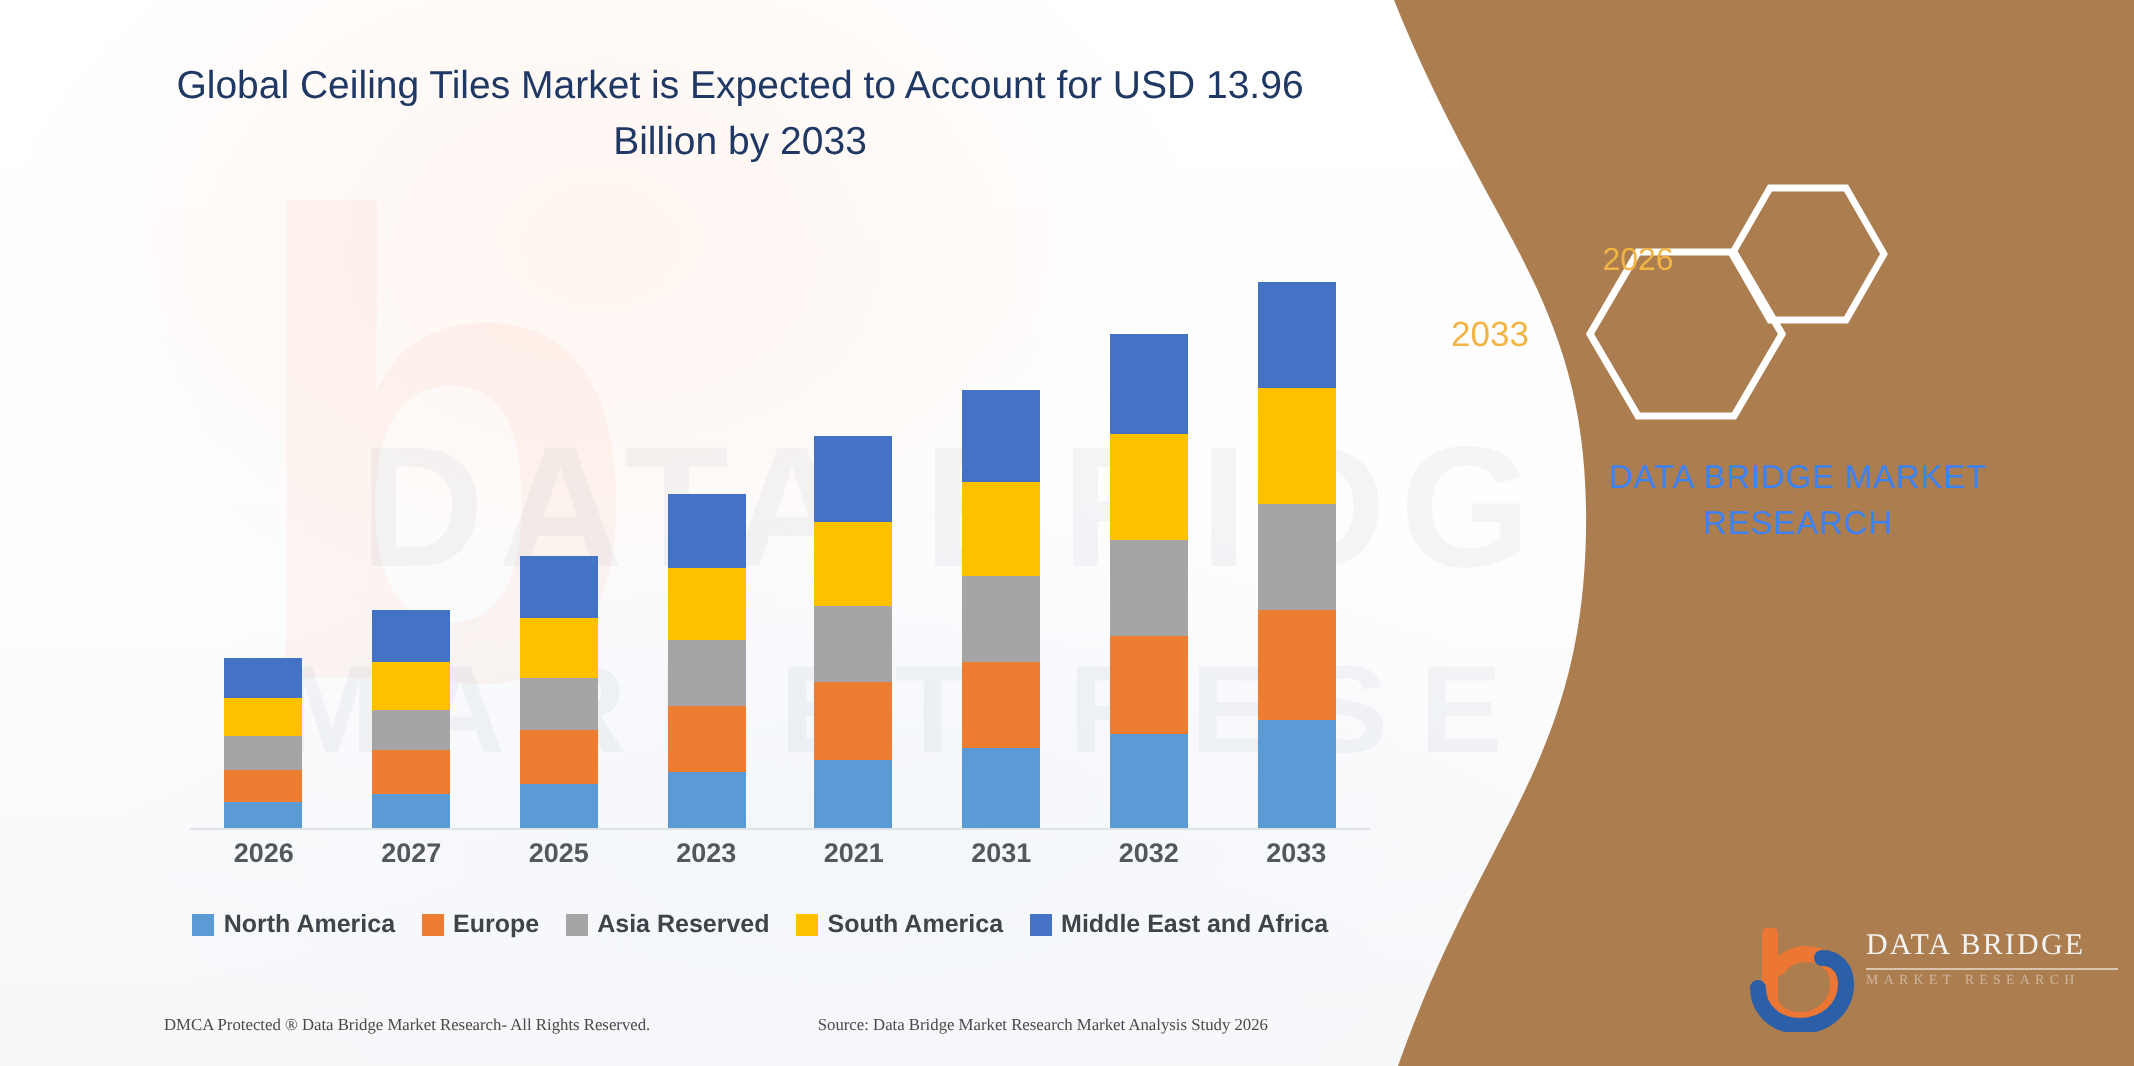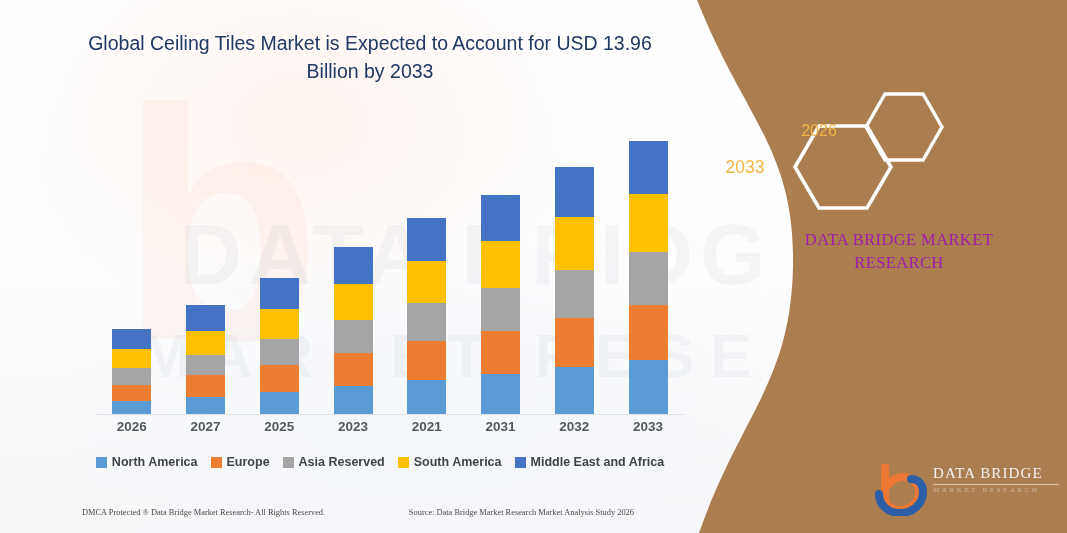--- a/index.html
+++ b/index.html
@@ -213,22 +213,22 @@
   .hex-2033 { left: 36px; top: 157px; width: 84px; font-size: 17.5px; }
   .hex-2026 { left: 110px; top: 122px; width: 84px; font-size: 16px; }
 
   .brand-name {
     position: absolute;
     left: 98px; top: 228px;
     width: 268px;
     text-align: center;
     font-size: 16.5px;
     line-height: 1.42;
-    color: #a21caf;
-    font-family: Liberation Serif, serif;
+    color: #3b82f6;
+    font-family: Liberation Sans, sans-serif;
     letter-spacing: 0.4px;
   }
 
   .logo-block {
     position: absolute;
     left: 208px; top: 462px;
     width: 190px; height: 56px;
   }
   .logo-text {
     position: absolute;

